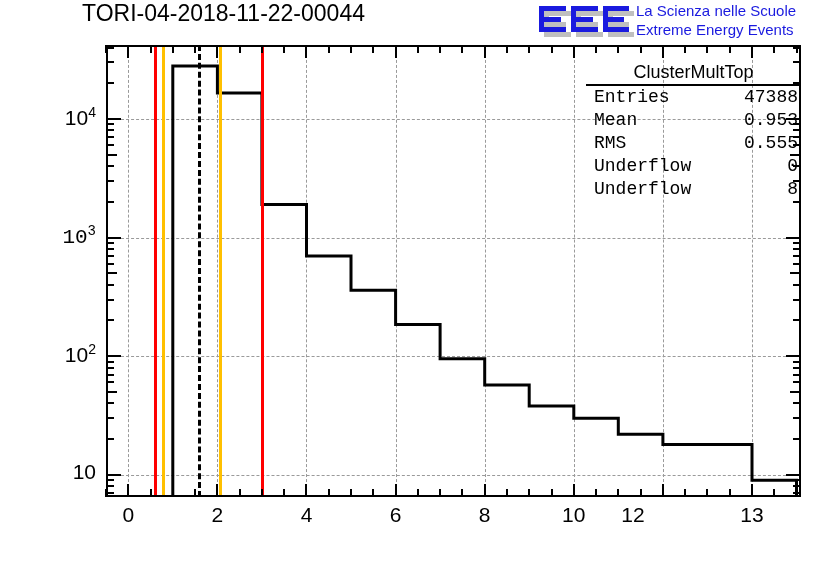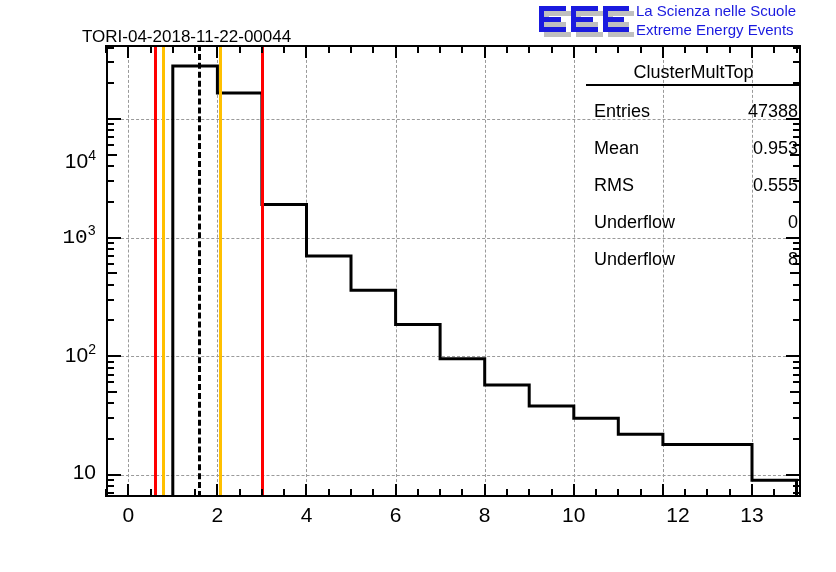--- a/index.html
+++ b/index.html
@@ -2,21 +2,21 @@
 <html><head>
 <meta charset="utf-8">
 <title>ClusterMultTop</title>
 <style>
   html,body{margin:0;padding:0;background:#ffffff;}
   body{width:836px;height:572px;overflow:hidden;
        font-family:"Liberation Sans",sans-serif;color:#000;}
   #root{position:relative;width:836px;height:572px;}
 
   
-  .hist-title{position:absolute;left:82px;top:27px;font-size:17px;
+  .hist-title{position:absolute;left:82px;top:0;font-size:23px;
       letter-spacing:0px;white-space:nowrap;}
 
   
   .logo{position:absolute;left:538px;top:1px;width:296px;height:40px;}
   .logo-marks{position:absolute;left:0px;top:1px;width:96px;height:38px;}
   .logo-txt{position:absolute;left:98px;top:0px;width:198px;height:40px;
       color:#1a1adf;font-size:15px;line-height:19px;white-space:nowrap;}
   .logo-txt div{height:19px;}
 
   
@@ -45,21 +45,21 @@
 
   
   .vline{position:absolute;top:0;height:452px;}
 
   
   .stats{position:absolute;left:586px;top:62px;width:215px;
       font-size:18px;color:#000;}
   .stats .hdr{text-align:center;padding-bottom:1px;
       border-bottom:2px solid #000;font-size:18px;}
   .stats .row{display:flex;justify-content:space-between;
-      padding:15px 3px 1px 8px;line-height:21px;}
+      padding:1px 3px 1px 8px;line-height:21px;font-family:Liberation Mono, monospace;}
   .stats .row .k{text-align:left;}
   .stats .row .v{text-align:right;}
 </style>
 </head>
 <body>
 
 <div id="root">
 
   <div class="hist-title">TORI-04-2018-11-22-00044</div>
 
@@ -195,21 +195,21 @@
       <div class="tick xt" style="left: 773.269px; top: 489px; height: 8px;"></div>
       <div class="tick xt" style="left: 773.269px; top: 45px; height: 8px;"></div>
       <div class="tick xt" style="left: 795.545px; top: 489px; height: 8px;"></div>
       <div class="tick xt" style="left: 795.545px; top: 45px; height: 8px;"></div>
       <div class="xlab" style="left: 128.276px; top: 503px;">0</div>
       <div class="xlab" style="left: 217.378px; top: 503px;">2</div>
       <div class="xlab" style="left: 306.481px; top: 503px;">4</div>
       <div class="xlab" style="left: 395.583px; top: 503px;">6</div>
       <div class="xlab" style="left: 484.686px; top: 503px;">8</div>
       <div class="xlab" style="left: 573.788px; top: 503px;">10</div>
-      <div class="xlab" style="left: 678px; top: 503px;">12</div>
+      <div class="xlab" style="left: 633px; top: 503px;">12</div>
       <div class="xlab" style="left: 751.994px; top: 503px;">13</div>
       <div class="tick yt" style="top: 473.807px; left: 106px; width: 15px;"></div>
       <div class="tick yt" style="top: 473.807px; left: 786px; width: 15px;"></div>
       <div class="tick yt" style="top: 438.097px; left: 106px; width: 8px;"></div>
       <div class="tick yt" style="top: 438.097px; left: 793px; width: 8px;"></div>
       <div class="tick yt" style="top: 417.209px; left: 106px; width: 8px;"></div>
       <div class="tick yt" style="top: 417.209px; left: 793px; width: 8px;"></div>
       <div class="tick yt" style="top: 402.388px; left: 106px; width: 8px;"></div>
       <div class="tick yt" style="top: 402.388px; left: 793px; width: 8px;"></div>
       <div class="tick yt" style="top: 390.892px; left: 106px; width: 11px;"></div>
@@ -268,21 +268,21 @@
       <div class="tick yt" style="top: 46.5136px; left: 793px; width: 8px;"></div>
       <div class="tick yt" style="top: 492.182px; left: 106px; width: 8px;"></div>
       <div class="tick yt" style="top: 492.182px; left: 793px; width: 8px;"></div>
       <div class="tick yt" style="top: 485.303px; left: 106px; width: 8px;"></div>
       <div class="tick yt" style="top: 485.303px; left: 793px; width: 8px;"></div>
       <div class="tick yt" style="top: 479.235px; left: 106px; width: 8px;"></div>
       <div class="tick yt" style="top: 479.235px; left: 793px; width: 8px;"></div>
       <div class="ylab" style="left: 34px; width: 62px; top: 459.807px;">10</div>
       <div class="ylab" style="left: 34px; width: 62px; top: 341.182px;">10<sup>2</sup></div>
       <div class="ylab" style="left: 34px; width: 62px; top: 222.557px; font-family: Liberation Mono, monospace;">10<sup>3</sup></div>
-      <div class="ylab" style="left: 34px; width: 62px; top: 103.933px; margin-top: 43px;">10<sup>4</sup></div>
+      <div class="ylab" style="left: 34px; width: 62px; top: 103.933px;">10<sup>4</sup></div>
     </div>
 
 
   <div class="stats">
     <div class="hdr">ClusterMultTop</div>
     <div id="statrows">
         <div class="row">
           <span class="k">Entries</span>
           <span class="v">47388</span>
         </div>

